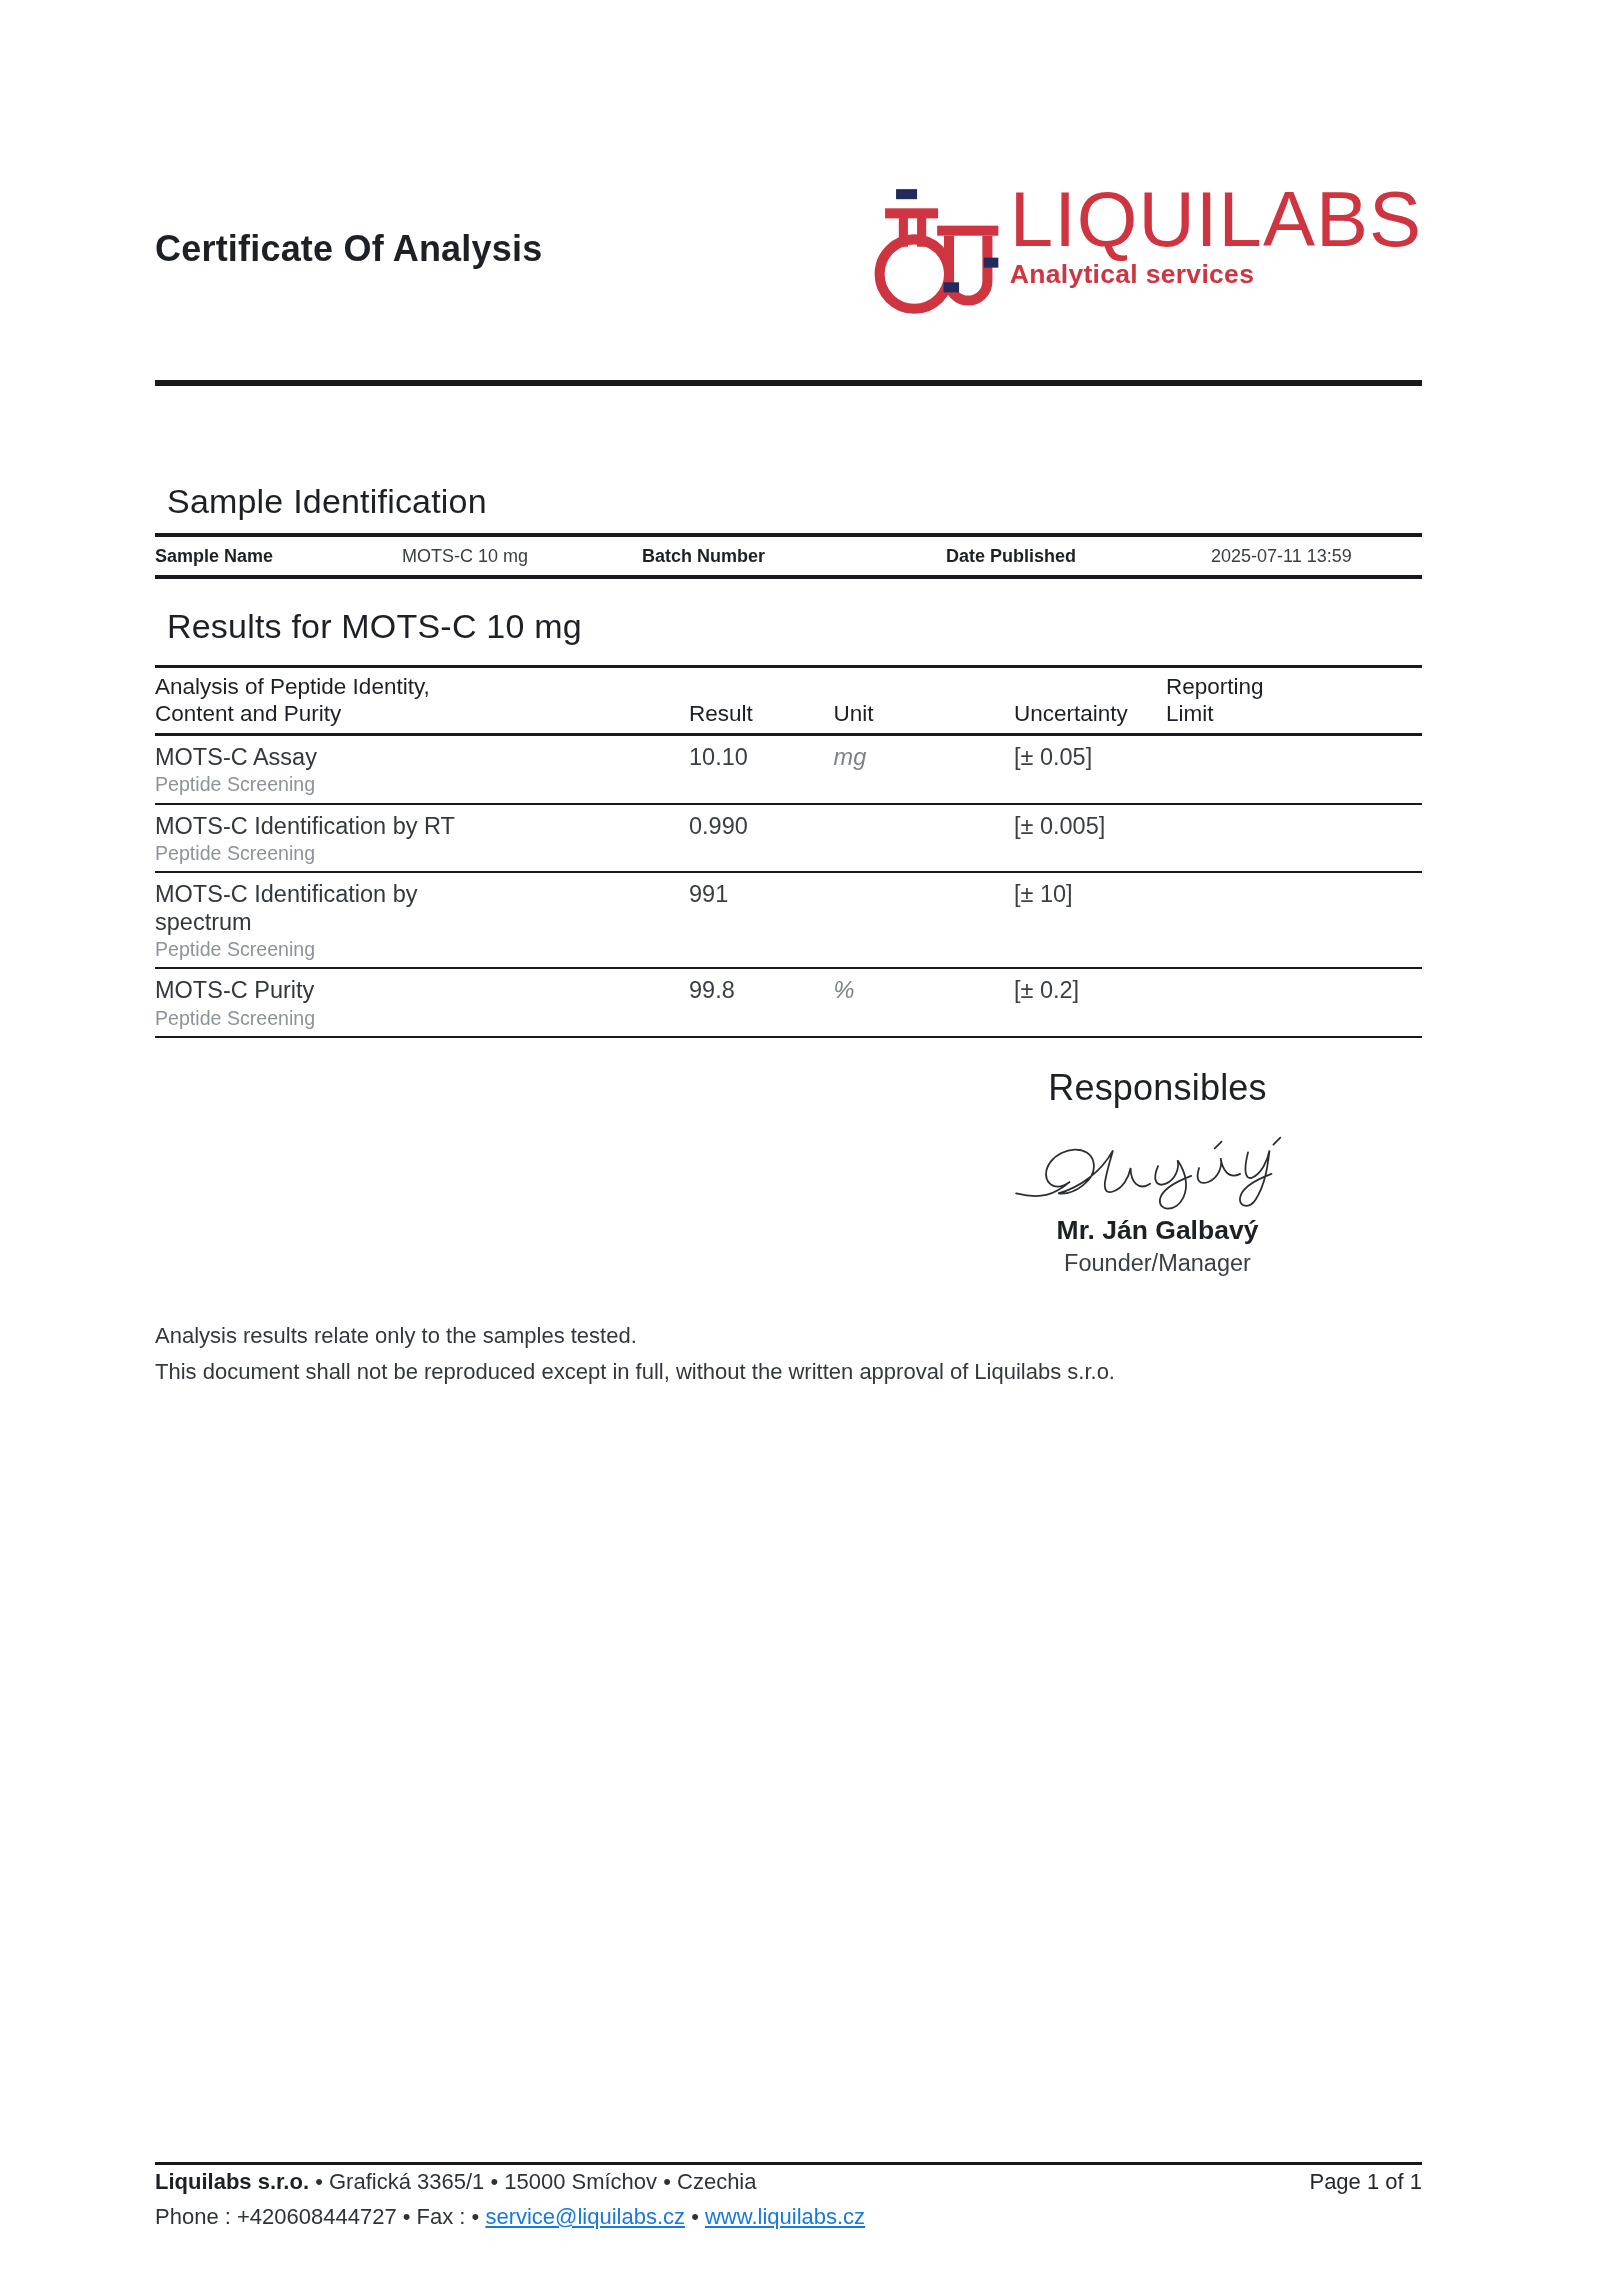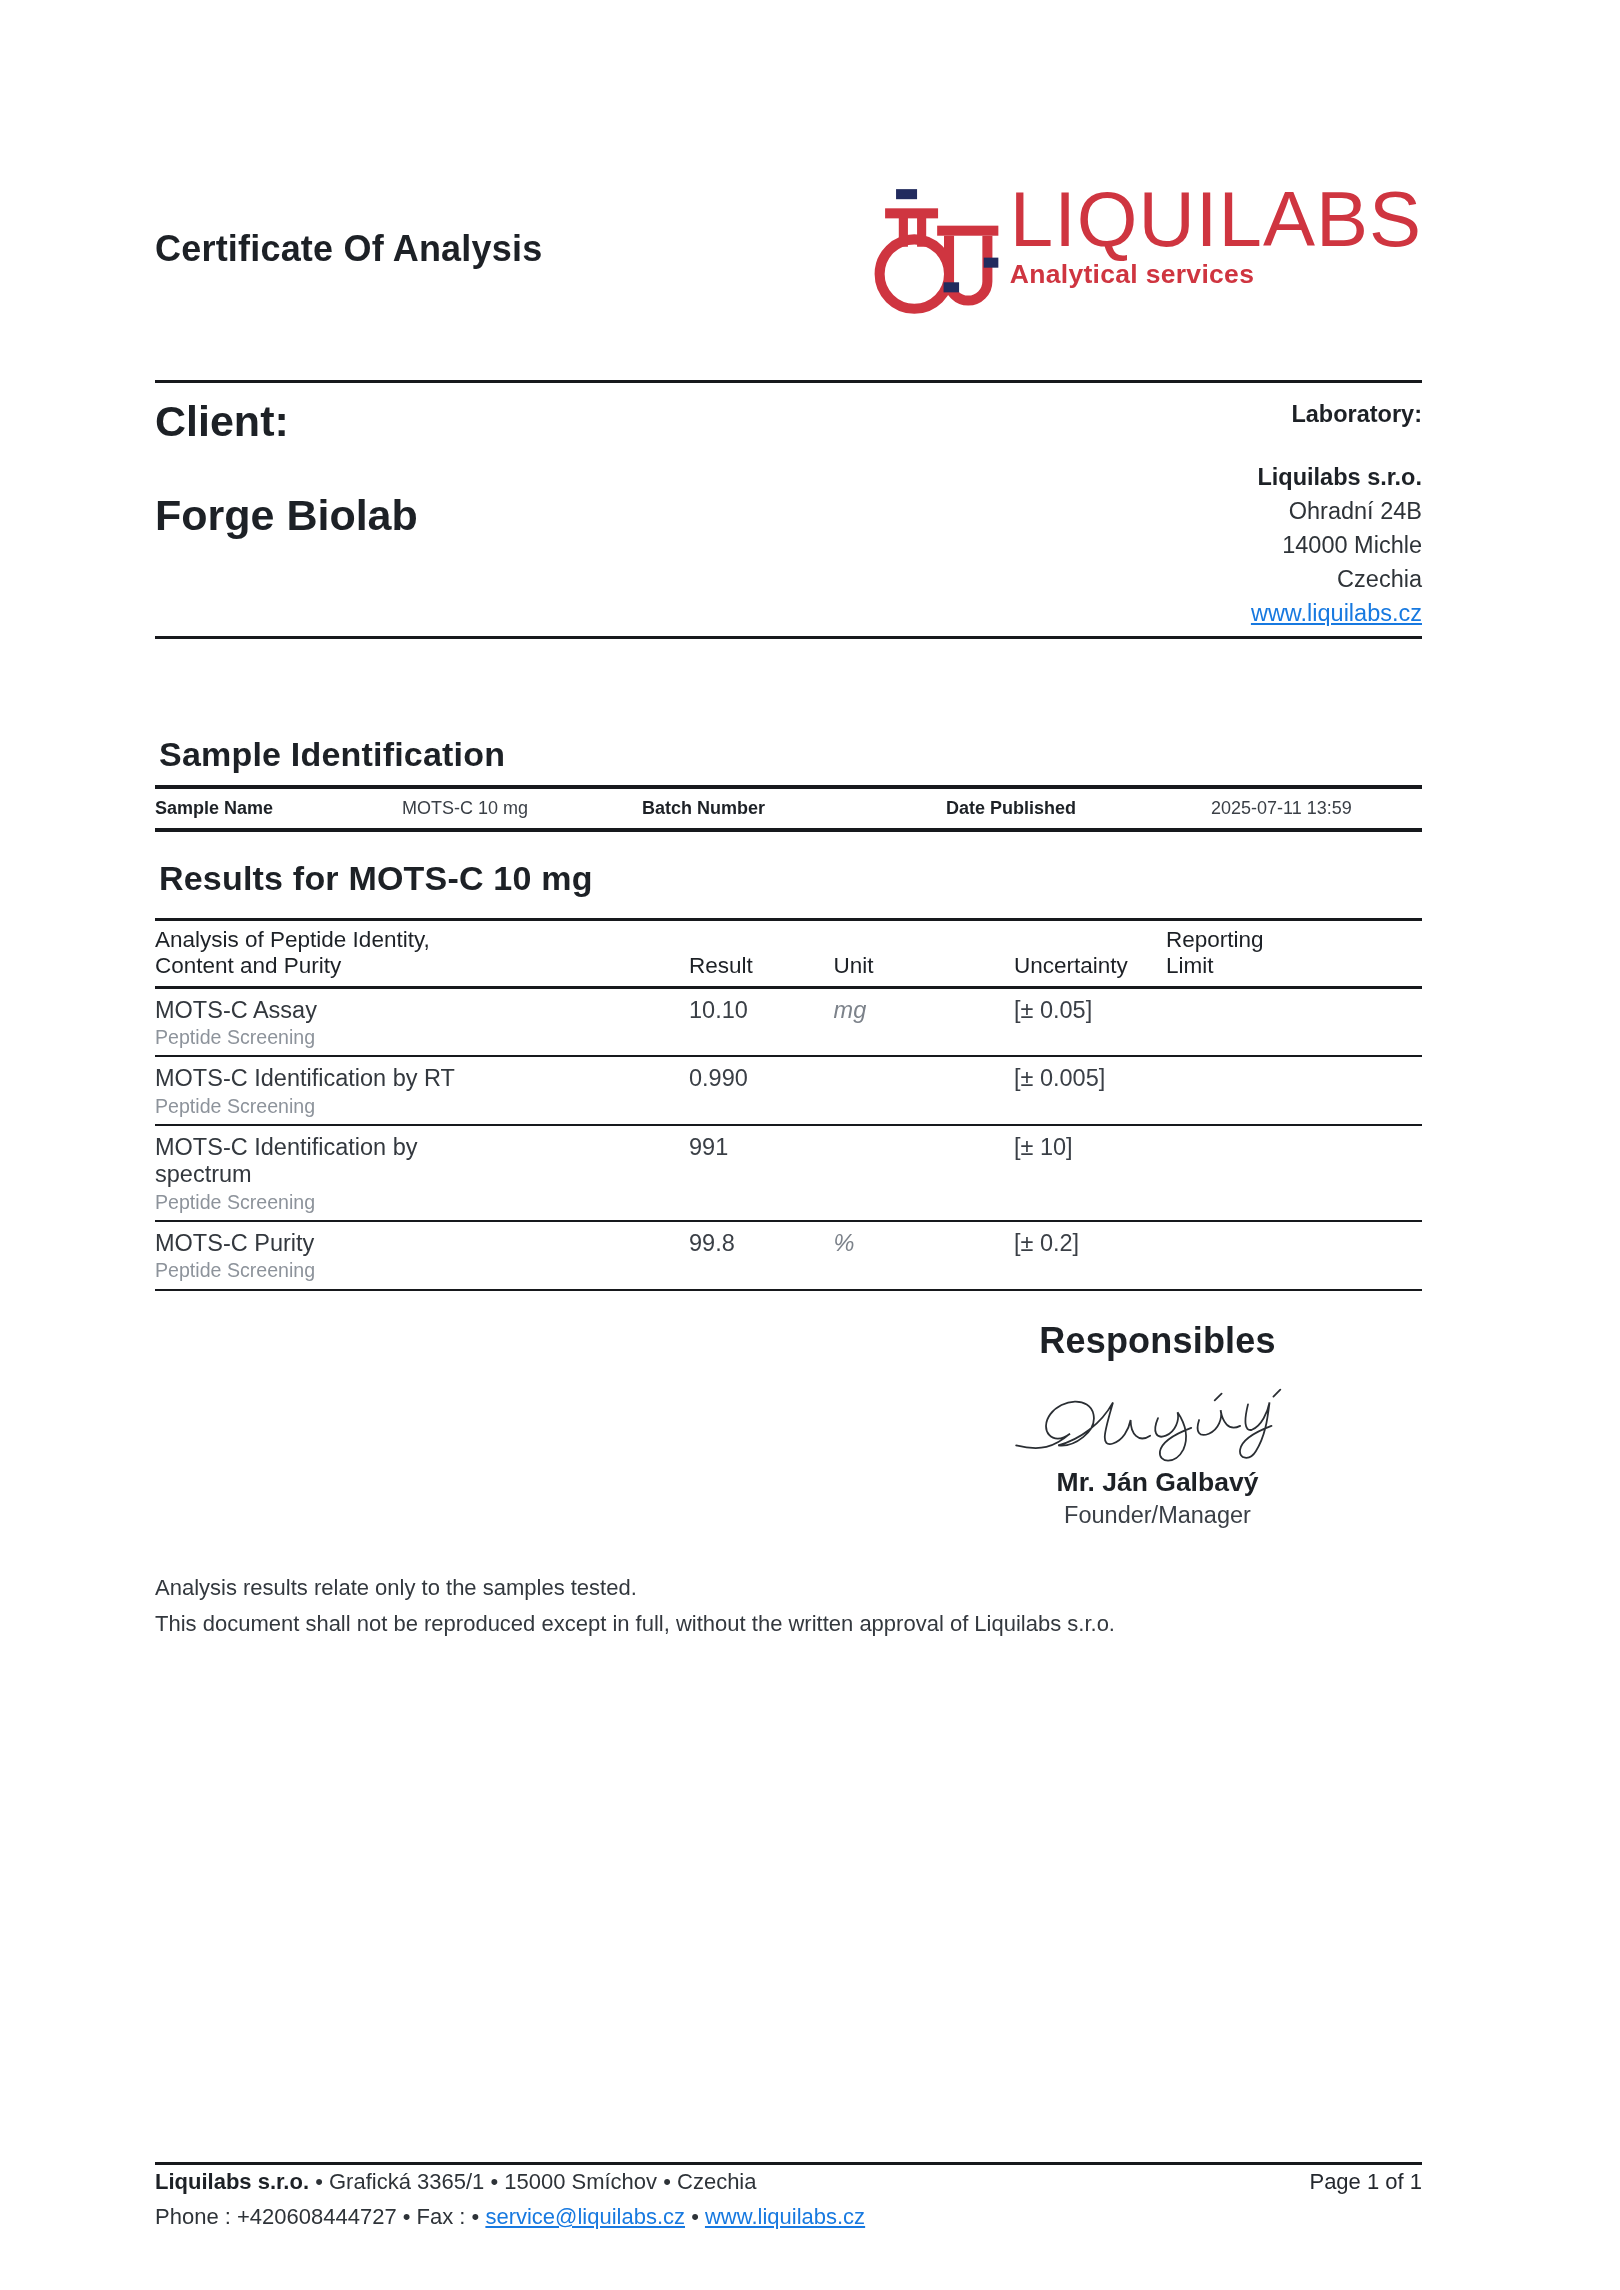--- a/index.html
+++ b/index.html
@@ -40,21 +40,21 @@
   .client-row{display:flex;justify-content:space-between;padding:13.7px 0 5.9px;}
   .client-label{margin:0 0 45px;font-size:43px;font-weight:bold;color:#1d2126;}
   .client-name{margin:0;font-size:43px;font-weight:bold;color:#1d2126;}
   .lab-block{text-align:right;font-size:23.5px;line-height:34px;color:#2e3338;}
   .lab-label{font-weight:bold;color:#1d2126;margin-bottom:29px;}
   .lab-company{font-weight:bold;color:#1d2126;}
   a.link{color:#1779e0;text-decoration:underline;}
 
   
   .section-heading{
-    margin:4px;font-size:34px;font-weight:bold;color:#1d2126;letter-spacing:0.2px;
+    margin:12px;font-size:34px;font-weight:normal;color:#1d2126;letter-spacing:0.2px;
   }
   .sample-heading{margin-top:96px;margin-bottom:11.8px;}
   .id-table{
     border-top:4.9px solid #17191d;border-bottom:4.9px solid #17191d;
     display:grid;grid-template-columns:247px 240px 157px 147px 265px 1fr;
     padding:8.8px 0;font-size:18px;align-items:center;color:#3a3f46;
   }
   .id-label{font-weight:bold;color:#1d2126;}
 
   
@@ -115,34 +115,20 @@
         </svg>
         <div class="brand-text">
           <div class="brand-name">LIQUILABS</div>
           <div class="brand-tagline">Analytical services</div>
         </div>
       </div>
     </header>
 
     <hr class="rule rule-top">
 
-    <section class="client-row">
-      <div>
-        <h2 class="client-label">Client:</h2>
-        <h2 class="client-name">Forge Biolab</h2>
-      </div>
-      <div class="lab-block">
-        <div class="lab-label">Laboratory:</div>
-        <div class="lab-company">Liquilabs s.r.o.</div>
-        <div>Ohradní 24B</div>
-        <div>14000 Michle</div>
-        <div>Czechia</div>
-        <div><a class="link" href="#">www.liquilabs.cz</a></div>
-      </div>
-    </section>
 
     <hr class="rule">
 
     <h3 class="section-heading sample-heading">Sample Identification</h3>
     <div class="id-table">
       <div class="id-label">Sample Name</div>
       <div>MOTS-C 10 mg</div>
       <div class="id-label">Batch Number</div>
       <div></div>
       <div class="id-label">Date Published</div>

